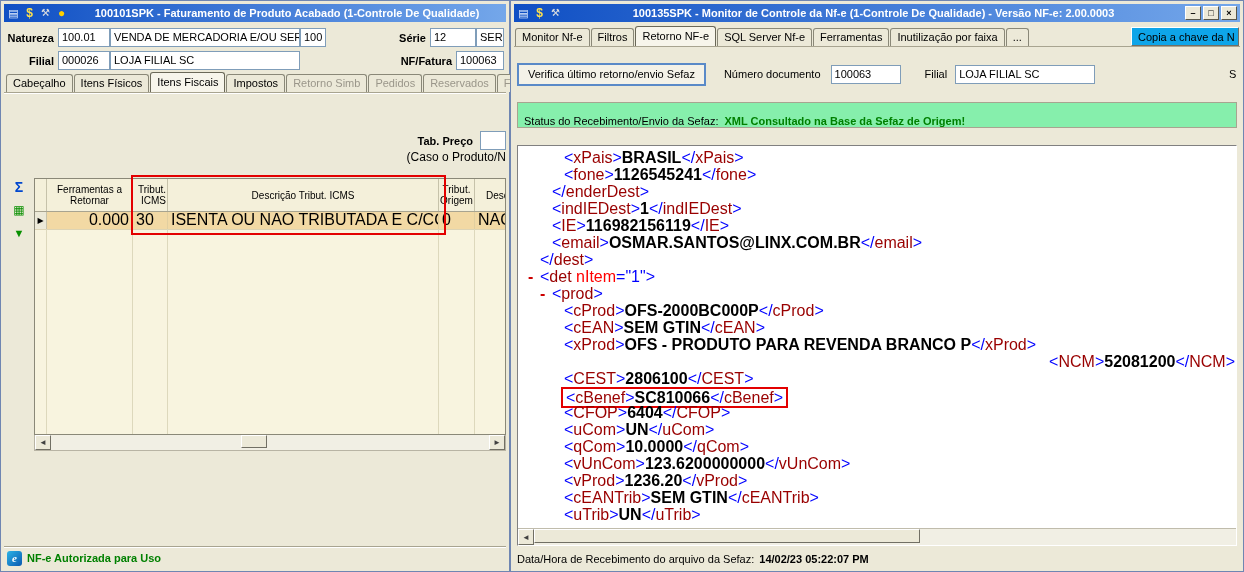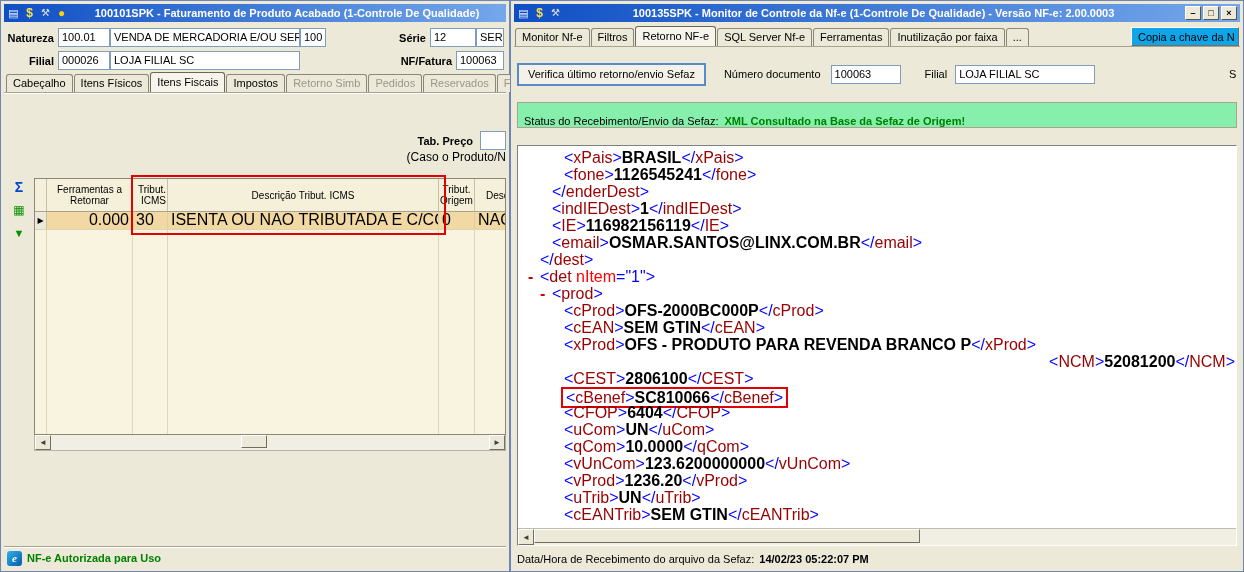--- a/index.html
+++ b/index.html
@@ -263,22 +263,22 @@
           <div class="xml-line" style="padding-left: 42px;"><span class="xb">&lt;</span><span class="xt">cEAN</span><span class="xb">&gt;</span><span class="xv">SEM GTIN</span><span class="xb">&lt;/</span><span class="xt">cEAN</span><span class="xb">&gt;</span></div>
           <div class="xml-line" style="padding-left: 42px;"><span class="xb">&lt;</span><span class="xt">xProd</span><span class="xb">&gt;</span><span class="xv">OFS - PRODUTO PARA REVENDA BRANCO P</span><span class="xb">&lt;/</span><span class="xt">xProd</span><span class="xb">&gt;</span></div>
           <div class="xml-line" style="padding-left: 42px; text-align: right;"><span class="xb">&lt;</span><span class="xt">NCM</span><span class="xb">&gt;</span><span class="xv">52081200</span><span class="xb">&lt;/</span><span class="xt">NCM</span><span class="xb">&gt;</span></div>
           <div class="xml-line" style="padding-left: 42px;"><span class="xb">&lt;</span><span class="xt">CEST</span><span class="xb">&gt;</span><span class="xv">2806100</span><span class="xb">&lt;/</span><span class="xt">CEST</span><span class="xb">&gt;</span></div>
           <div class="xml-line" style="padding-left: 42px;"><span class="hl-red"><span class="xb">&lt;</span><span class="xt">cBenef</span><span class="xb">&gt;</span><span class="xv">SC810066</span><span class="xb">&lt;/</span><span class="xt">cBenef</span><span class="xb">&gt;</span></span></div>
           <div class="xml-line" style="padding-left: 42px;"><span class="xb">&lt;</span><span class="xt">CFOP</span><span class="xb">&gt;</span><span class="xv">6404</span><span class="xb">&lt;/</span><span class="xt">CFOP</span><span class="xb">&gt;</span></div>
           <div class="xml-line" style="padding-left: 42px;"><span class="xb">&lt;</span><span class="xt">uCom</span><span class="xb">&gt;</span><span class="xv">UN</span><span class="xb">&lt;/</span><span class="xt">uCom</span><span class="xb">&gt;</span></div>
           <div class="xml-line" style="padding-left: 42px;"><span class="xb">&lt;</span><span class="xt">qCom</span><span class="xb">&gt;</span><span class="xv">10.0000</span><span class="xb">&lt;/</span><span class="xt">qCom</span><span class="xb">&gt;</span></div>
           <div class="xml-line" style="padding-left: 42px;"><span class="xb">&lt;</span><span class="xt">vUnCom</span><span class="xb">&gt;</span><span class="xv">123.6200000000</span><span class="xb">&lt;/</span><span class="xt">vUnCom</span><span class="xb">&gt;</span></div>
           <div class="xml-line" style="padding-left: 42px;"><span class="xb">&lt;</span><span class="xt">vProd</span><span class="xb">&gt;</span><span class="xv">1236.20</span><span class="xb">&lt;/</span><span class="xt">vProd</span><span class="xb">&gt;</span></div>
+          <div class="xml-line" style="padding-left: 42px;"><span class="xb">&lt;</span><span class="xt">cEANTrib</span><span class="xb">&gt;</span><span class="xv">SEM GTIN</span><span class="xb">&lt;/</span><span class="xt">cEANTrib</span><span class="xb">&gt;</span></div>
           <div class="xml-line" style="padding-left: 42px;"><span class="xb">&lt;</span><span class="xt">uTrib</span><span class="xb">&gt;</span><span class="xv">UN</span><span class="xb">&lt;/</span><span class="xt">uTrib</span><span class="xb">&gt;</span></div>
-          <div class="xml-line" style="padding-left: 42px;"><span class="xb">&lt;</span><span class="xt">cEANTrib</span><span class="xb">&gt;</span><span class="xv">SEM GTIN</span><span class="xb">&lt;/</span><span class="xt">cEANTrib</span><span class="xb">&gt;</span></div>
         </div>
       <div class="xml-hscroll">
         <button class="sb-btn">◄</button>
         <div class="sb-track">
           <div class="sb-thumb"></div>
         </div>
       </div>
     </div>
 
     <div class="rfooter">

